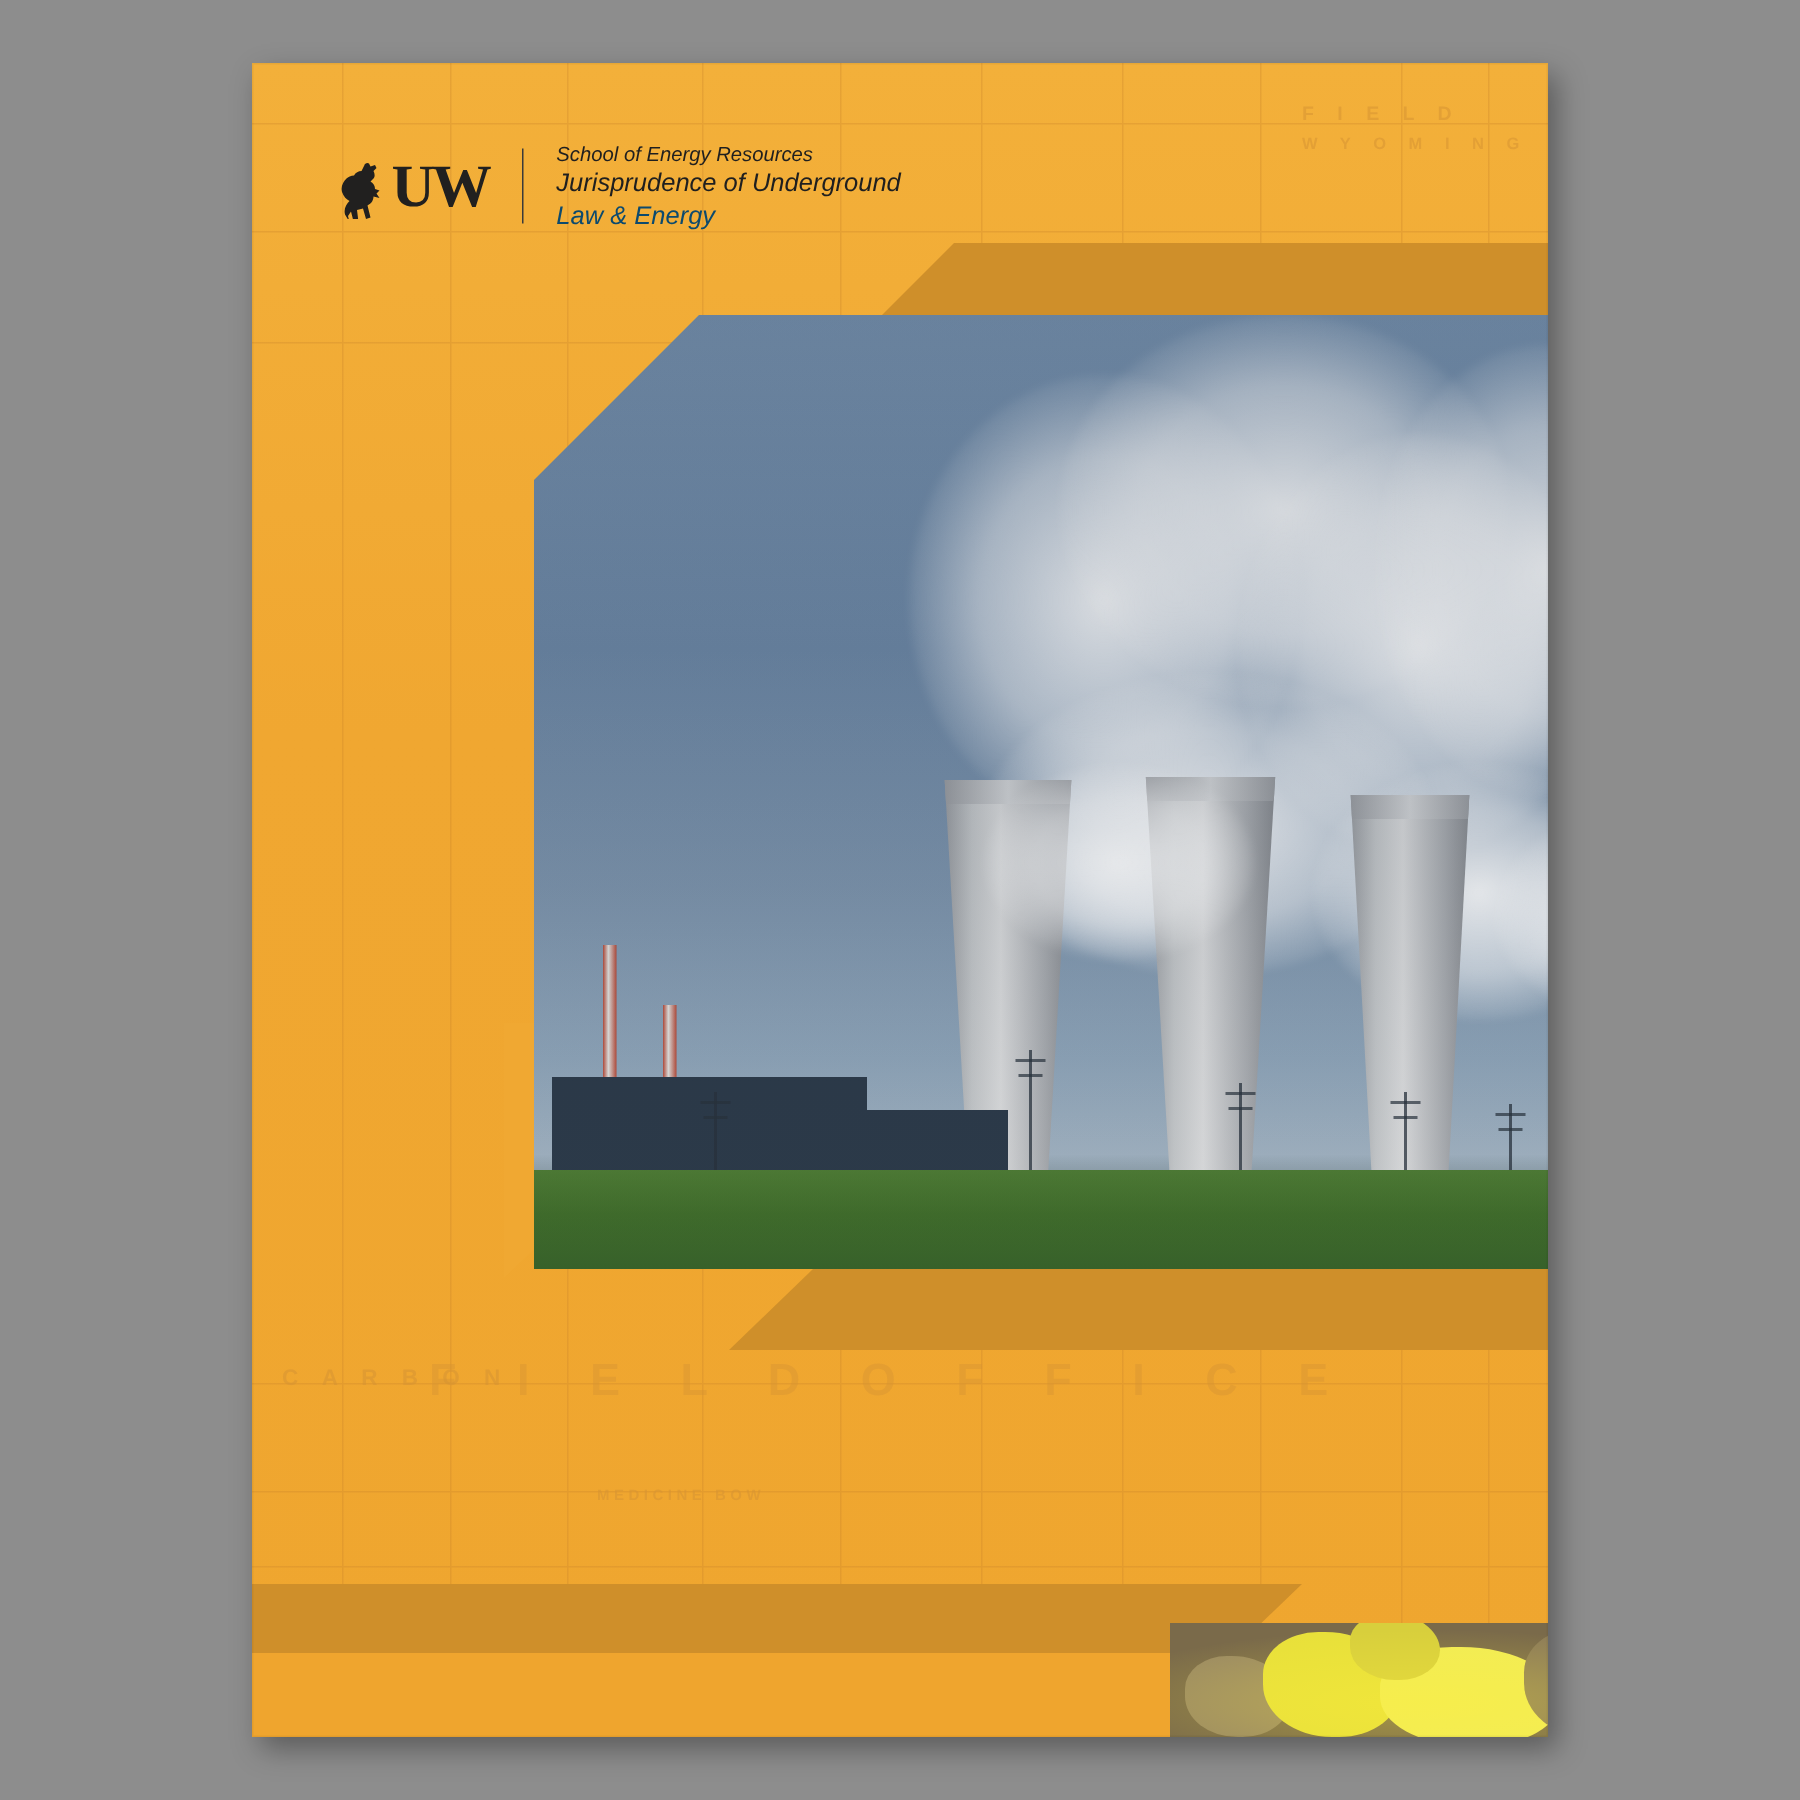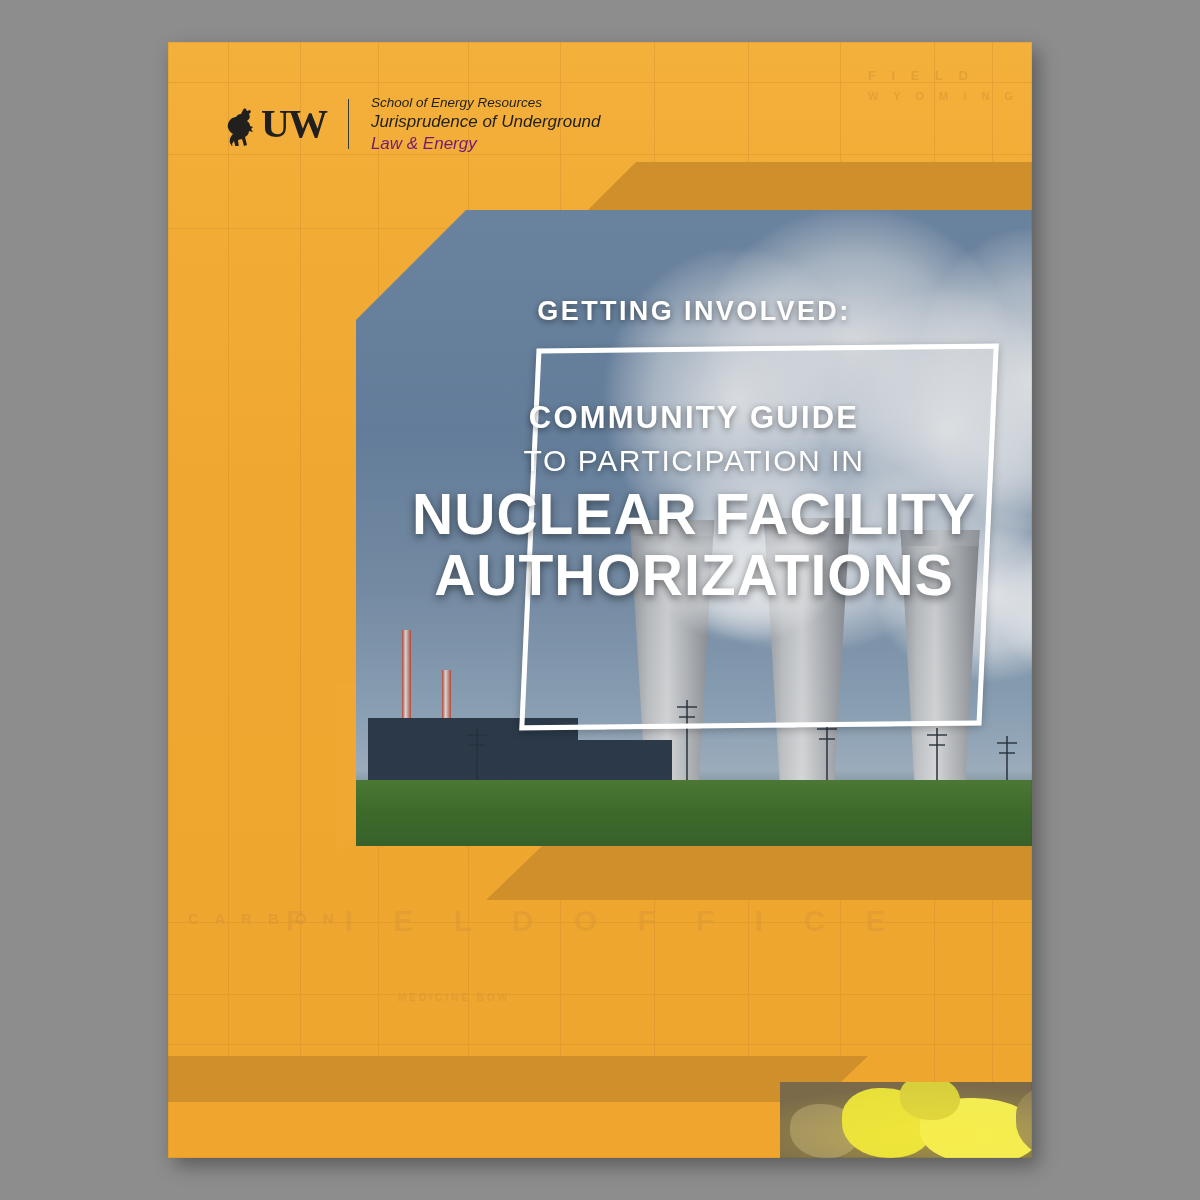--- a/index.html
+++ b/index.html
@@ -116,21 +116,21 @@
   .logo-text .l1 {
     font-size: 13.5px;
     color: #1f1f1f;
   }
   .logo-text .l2 {
     font-size: 17px;
     color: #1f1f1f;
   }
   .logo-text .l3 {
     font-size: 17px;
-    color: #701a75;
+    color: #0c4a6e;
   }
 
   
   .photo {
     position: absolute;
     left: 188px;
     top: 168px;
     width: 676px;
     height: 636px;
     overflow: hidden;
@@ -418,30 +418,20 @@
       <div class="pylon" style="left:120px; height:52px;"></div>
       <div class="pylon" style="left:330px; height:80px;"></div>
       <div class="pylon" style="left:470px; height:58px;"></div>
       <div class="pylon" style="left:580px; height:52px;"></div>
       <div class="pylon" style="left:650px; height:44px;"></div>
 
       <div class="grass"></div>
       <div class="photo-dim"></div>
     </div>
 
-    <div class="title-block">
-      <div class="kicker">GETTING INVOLVED:</div>
-      <div class="frame"></div>
-      <div class="titles">
-        <div class="t1">COMMUNITY GUIDE</div>
-        <div class="t2">TO PARTICIPATION IN</div>
-        <div class="t3">NUCLEAR FACILITY</div>
-        <div class="t4">AUTHORIZATIONS</div>
-      </div>
-    </div>
 
     <div class="lower-dark"></div>
     <div class="bottom-dark"></div>
     <div class="bottom-gold"></div>
 
     <div class="ore">
       <div class="rock" style="left:10px; top:22px; width:70px; height:54px; background:#9b8a63;"></div>
       <div class="rock" style="left:62px; top:6px; width:92px; height:70px; background:#e8e03a;"></div>
       <div class="rock" style="left:140px; top:16px; width:120px; height:66px; background:#f2ec55;"></div>
       <div class="rock" style="left:120px; top:-6px; width:60px; height:44px; background:#d8cf3c;"></div>

